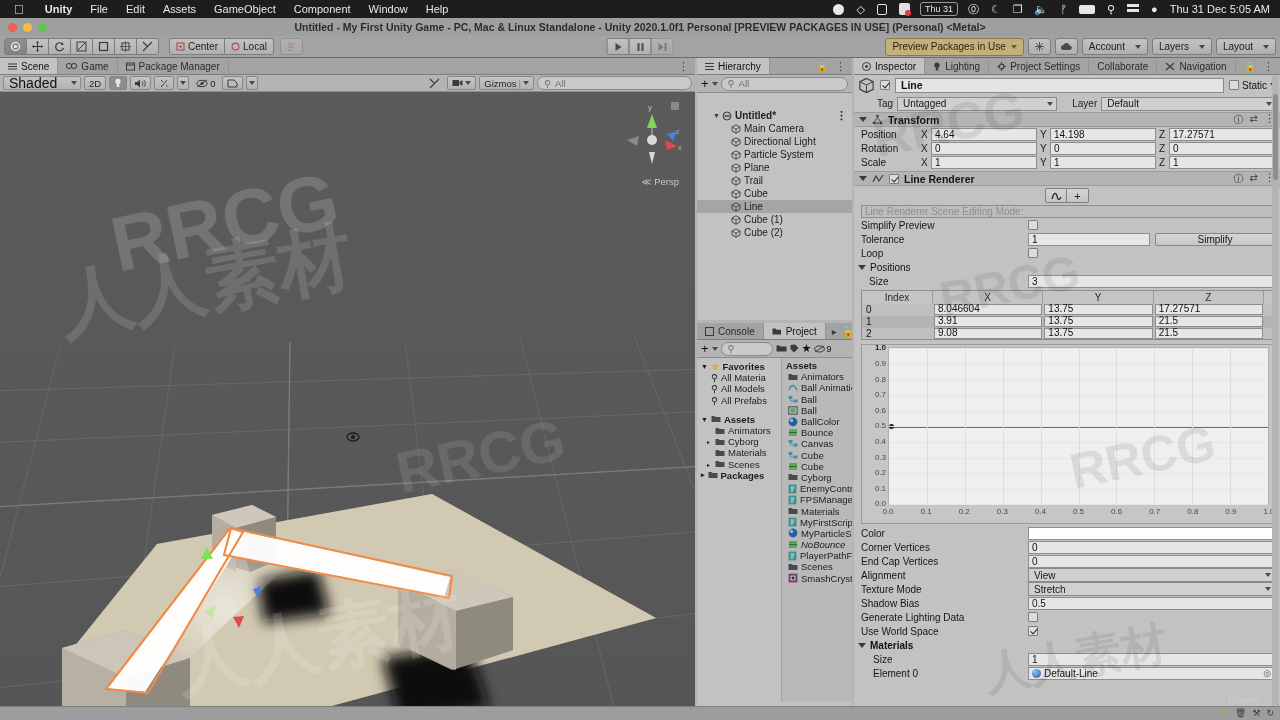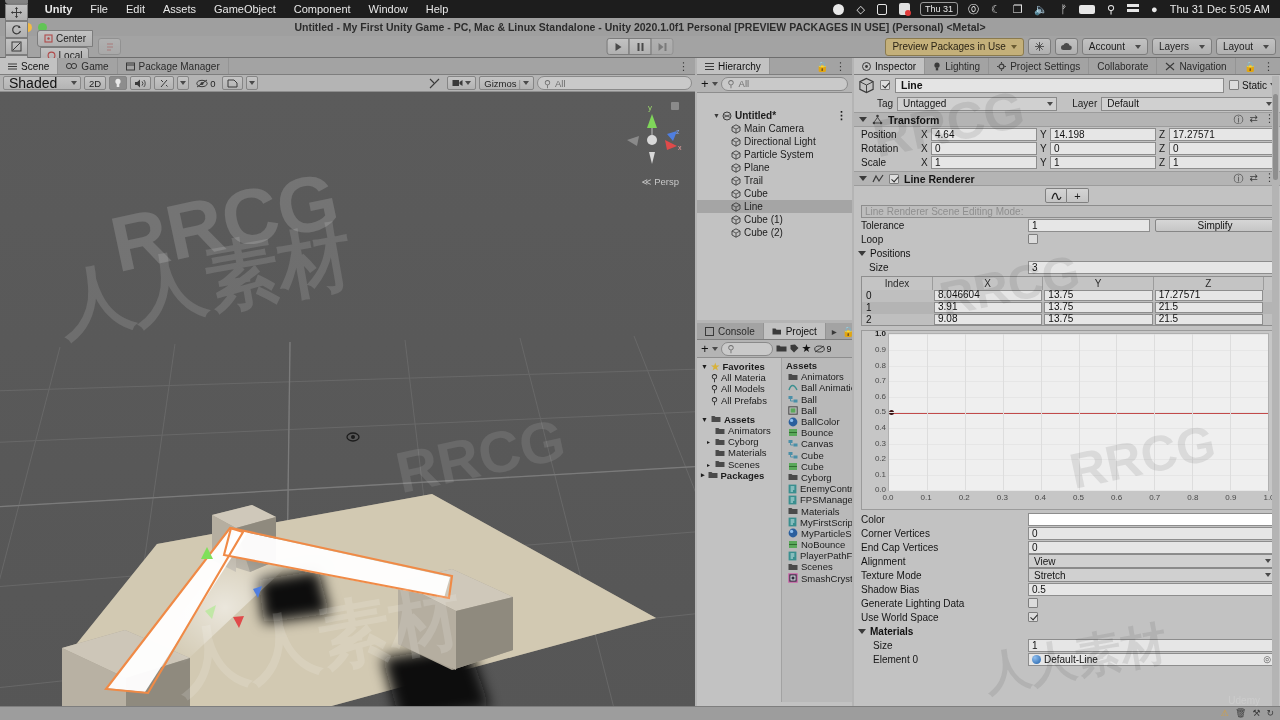--- a/index.html
+++ b/index.html
@@ -50,21 +50,21 @@
     font-size: 10.5px; color: #2c2c2c; font-weight: 600;
     white-space: nowrap; overflow: hidden;
   }
 
   
   .toolbar {
     position: absolute; top: 36px; left: 0; width: 1280px; height: 22px;
     background: #a3a3a3; border-bottom: 1px solid #6d6d6d;
     display: flex; align-items: center; padding: 0 4px;
   }
-  .tgroup { display: flex; align-items: center; flex-direction: column; }
+  .tgroup { display: flex; align-items: flex-end; }
   .tbtn {
     height: 17px; min-width: 23px; padding: 0 4px;
     background: linear-gradient(#c2c2c2,#b0b0b0);
     border: 1px solid #7d7d7d; margin-right: -1px;
     display: flex; align-items: center; justify-content: center;
     font-size: 10px; color: #1d1d1d;
   }
   .tbtn.first { border-radius: 3px 0 0 3px; }
   .tbtn.last { border-radius: 0 3px 3px 0; margin-right: 0; }
   .tbtn.lone { border-radius: 3px; margin-right: 0; }
@@ -1003,21 +1003,21 @@
             </div>
             <div class="p-row" style="padding-left: 6px;">
               <span style="margin-right:3px;display:flex">
                 <svg width="10" height="10" viewBox="0 0 10 10">
                   <circle cx="5" cy="5" r="4.4" fill="#2a5f9e"></circle>
                   <circle cx="3.6" cy="3.4" r="1.6" fill="#8fc0f0"></circle>
                 </svg>
               </span>
               <span>MyParticleSYs</span>
             </div>
-            <div class="p-row" style="padding-left: 6px;">
+            <div class="p-row" style="padding-left: 6px; font-style: italic;">
               <span style="margin-right:3px;display:flex">
                 <svg width="10" height="9" viewBox="0 0 10 9">
                   <rect x="1" y="1" width="8" height="7" fill="#5aa85a"></rect>
                   <path d="M1 4.5h8" stroke="#2f6b2f" stroke-width="1"></path>
                 </svg>
               </span>
               <span>NoBounce</span>
             </div>
             <div class="p-row" style="padding-left: 6px;">
               <span style="margin-right:3px;display:flex">
@@ -1231,20 +1231,24 @@
               <path d="M1 8c2-7 4-7 5-3s2 5 4 1" fill="none" stroke="#1f1f1f" stroke-width="1.2"></path>
             </svg>
         </div>
         <div class="cbtn r">+</div>
       </div>
 
       <div class="prow" style="height:13px">
         <div class="field grey wide">Line Renderer Scene Editing Mode:</div>
       </div>
 
+      <div class="prow">
+        <span class="plabel">Simplify Preview</span>
+        <div class="chk"></div>
+      </div>
       <div class="prow">
         <span class="plabel">Tolerance</span>
         <div class="field" style="flex:1; margin-right:5px;">
           <span>1</span>
         </div>
         <div class="simplify-btn">
           <span>Simplify</span>
         </div>
       </div>
       <div class="prow">

